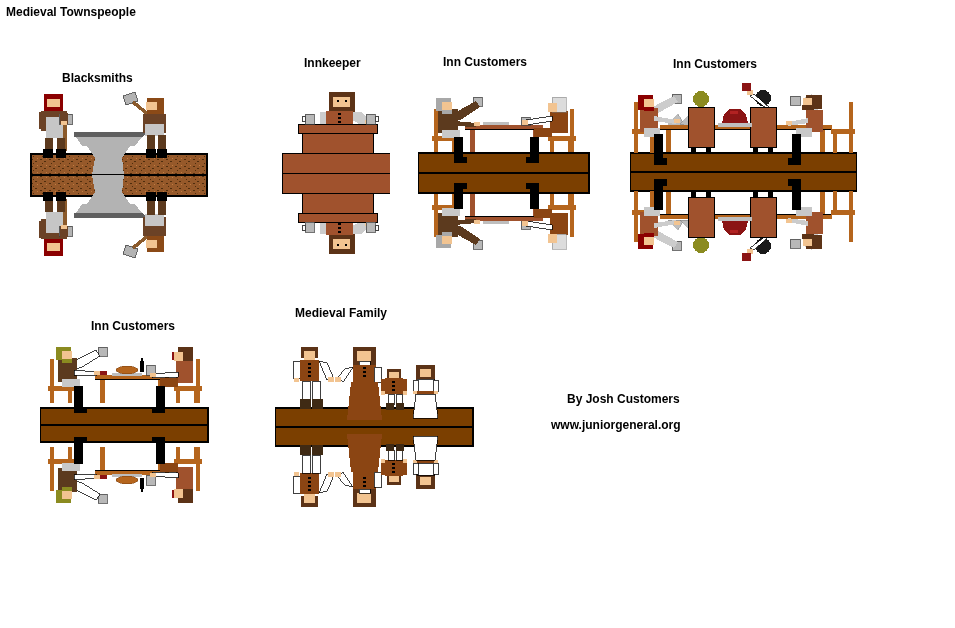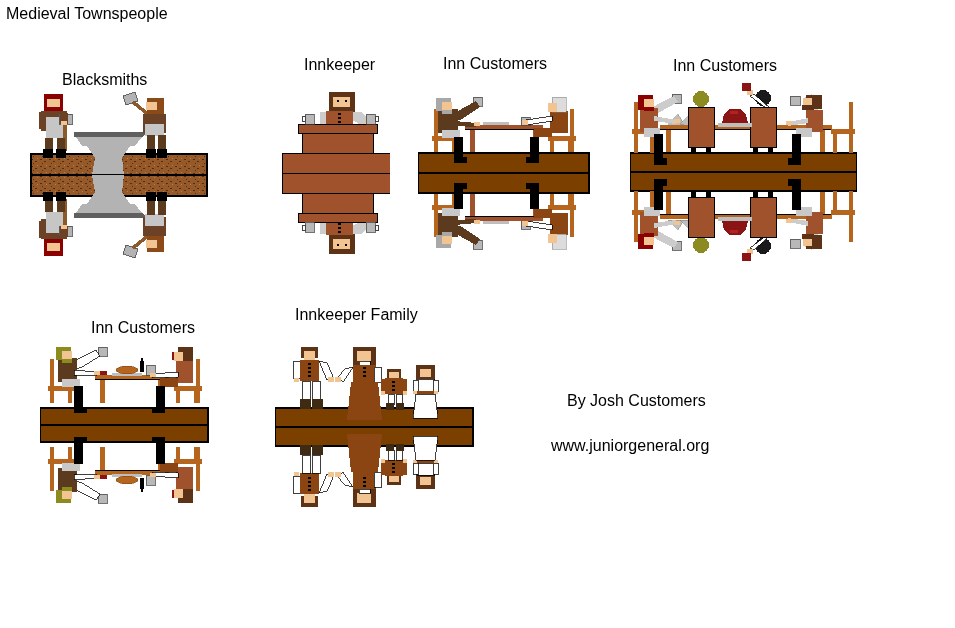--- a/index.html
+++ b/index.html
@@ -2,21 +2,21 @@
 <html style="--background: #FFFFFF; --text: #000000; --outline: #000000; --skin: #F2C491; --hair-dark-red: #8B0000; --hair-brown: #5C3317; --hair-auburn: #8B4A17; --hair-gray: #A8A8A8; --hair-white: #DCDCDC; --hair-olive: #8B8B20; --hair-black: #1A1A1A; --coat-brown: #6B4226; --coat-dark: #5C3A1E; --vest-brown: #A0522D; --tunic-brown: #8B4513; --apron-gray: #C6C6C6; --sleeve-gray: #CCCCCC; --cloth-white: #FFFFFF; --pants-gray: #C8C8C8; --boots-black: #000000; --boots-brown: #3F2A14; --metal-gray: #B3B3B3; --metal-dark: #5F5F5F; --wood-plank: #96592A; --wood-speckle: #4F2D0D; --wood-light: #C07B40; --strip-brown: #7B3F00; --counter-brown: #A0522D; --table-brown: #A0522D; --table-light: #B5651D; --chair-brown: #B5651D; --ham-red: #8B1414; --ham-light: #B22222; --plate-gray: #BEBEBE; --mug-gray: #B8B8B8; --handle-wood: #8B5A2B;"><head>
 <meta charset="utf-8">
 <style>
   html,body{margin:0;padding:0;}
   body{
     width:955px;height:628px;position:relative;overflow:hidden;
     background:var(--background,#fff);
     font-family:"Liberation Sans", sans-serif;
   }
   .label{
-    position:absolute;font-size:16px;font-weight:normal;color:var(--text,#000);
+    position:absolute;font-size:12px;font-weight:bold;color:var(--text,#000);
     white-space:nowrap;letter-spacing:0px;
   }
   .scene{position:absolute;shape-rendering:crispEdges;}
   
   .k-skin{fill:var(--skin)}
   .k-hair-dark-red{fill:var(--hair-dark-red)}
   .k-hair-brown{fill:var(--hair-brown)}
   .k-hair-auburn{fill:var(--hair-auburn)}
   .k-hair-gray{fill:var(--hair-gray)}
   .k-hair-white{fill:var(--hair-white);stroke:#777;stroke-width:.5}
@@ -51,23 +51,23 @@
 </style>
 </head>
 <body>
 
 <div class="label" style="left:6px;top:5px;">Medieval Townspeople</div>
 <div class="label" style="left:62px;top:55px;margin-top:16px;">Blacksmiths</div>
 <div class="label" style="left:304px;top:56px;">Innkeeper</div>
 <div class="label" style="left:443px;top:55px;">Inn Customers</div>
 <div class="label" style="left:673px;top:57px;">Inn Customers</div>
 <div class="label" style="left:91px;top:319px;">Inn Customers</div>
-<div class="label" style="left:295px;top:306px;">Innkeeper Family</div>
+<div class="label" style="left:295px;top:306px;">Medieval Family</div>
 <div class="label" style="left:567px;top:392px;">By Josh Customers</div>
-<div class="label" style="left:551px;top:437px;">www.juniorgeneral.org</div>
+<div class="label" style="left:551px;top:418px;">www.juniorgeneral.org</div>
 
 <svg class="scene" style="left:30px;top:88px;" width="178" height="172" viewBox="0 0 178 172">
   <defs>
     <pattern id="pat-wood" width="9" height="7" patternUnits="userSpaceOnUse">
       <rect width="9" height="7" class="k-wood-plank"></rect>
       <rect x="1" y="1" width="2" height="1" class="k-wood-speckle"></rect>
       <rect x="5" y="3" width="2" height="1" class="k-wood-speckle"></rect>
       <rect x="3" y="5" width="1" height="1" class="k-wood-speckle"></rect>
       <rect x="7" y="0" width="1" height="1" class="k-wood-light"></rect>
     </pattern>

